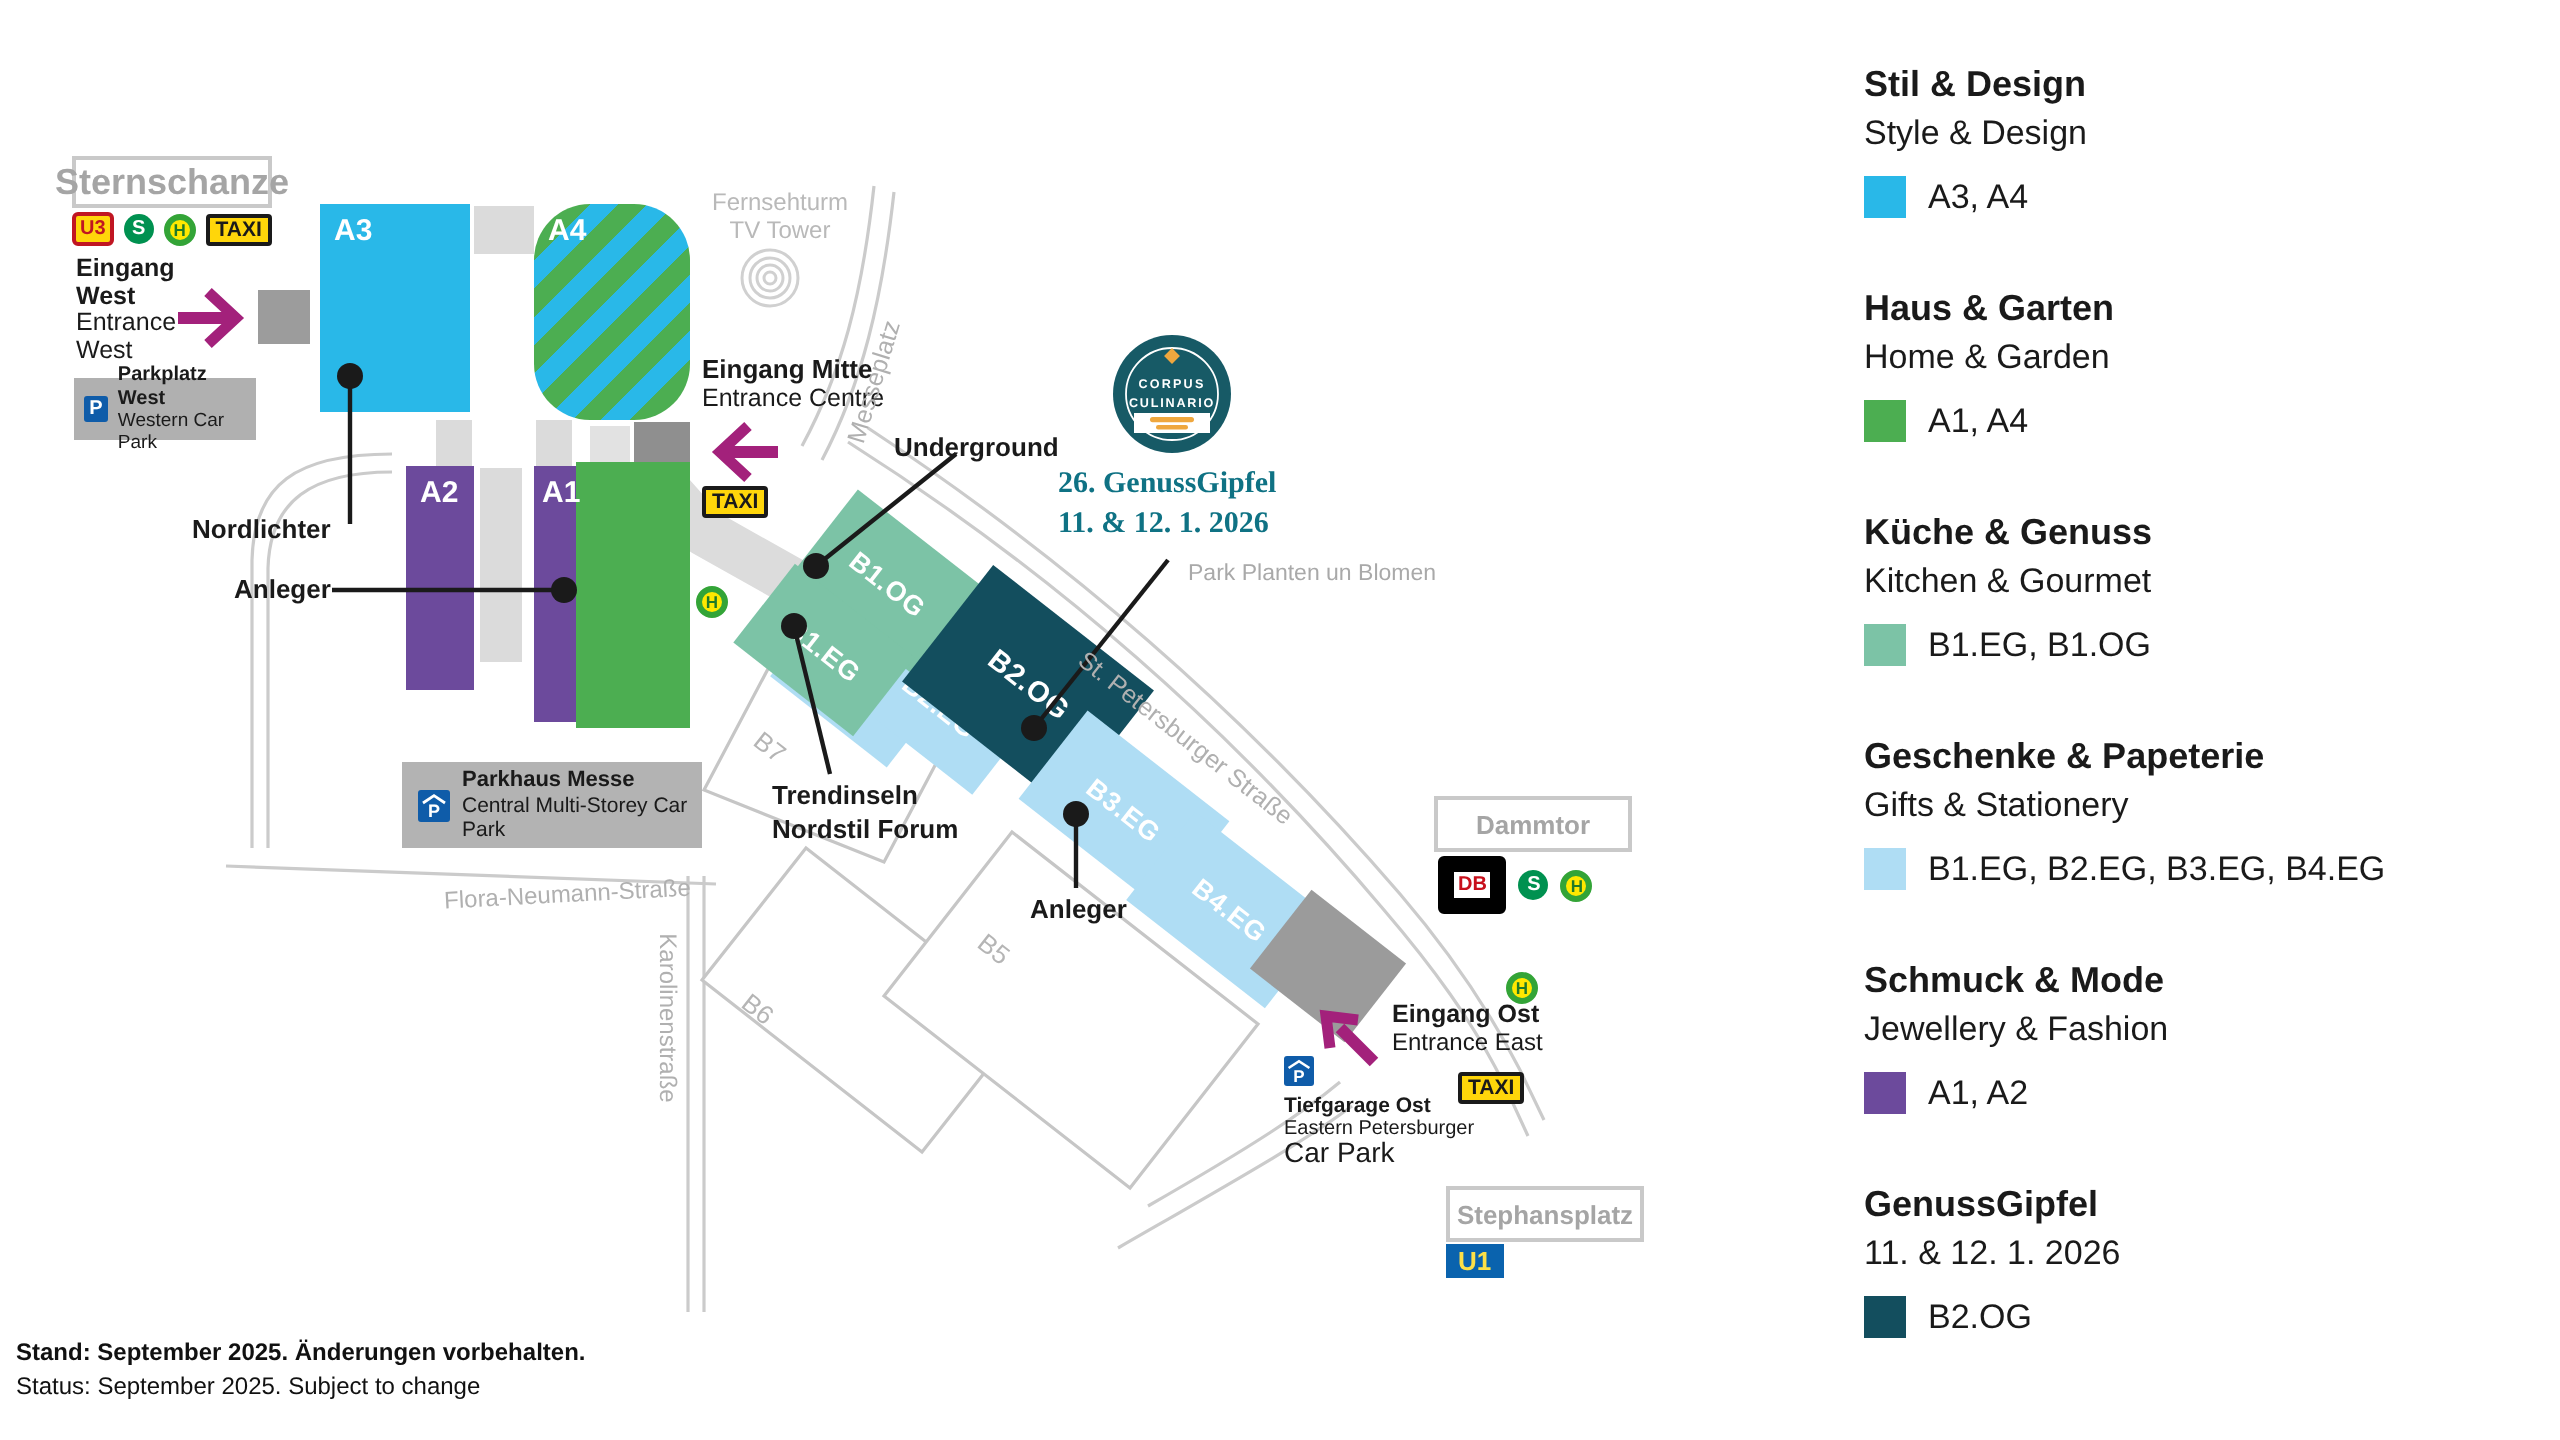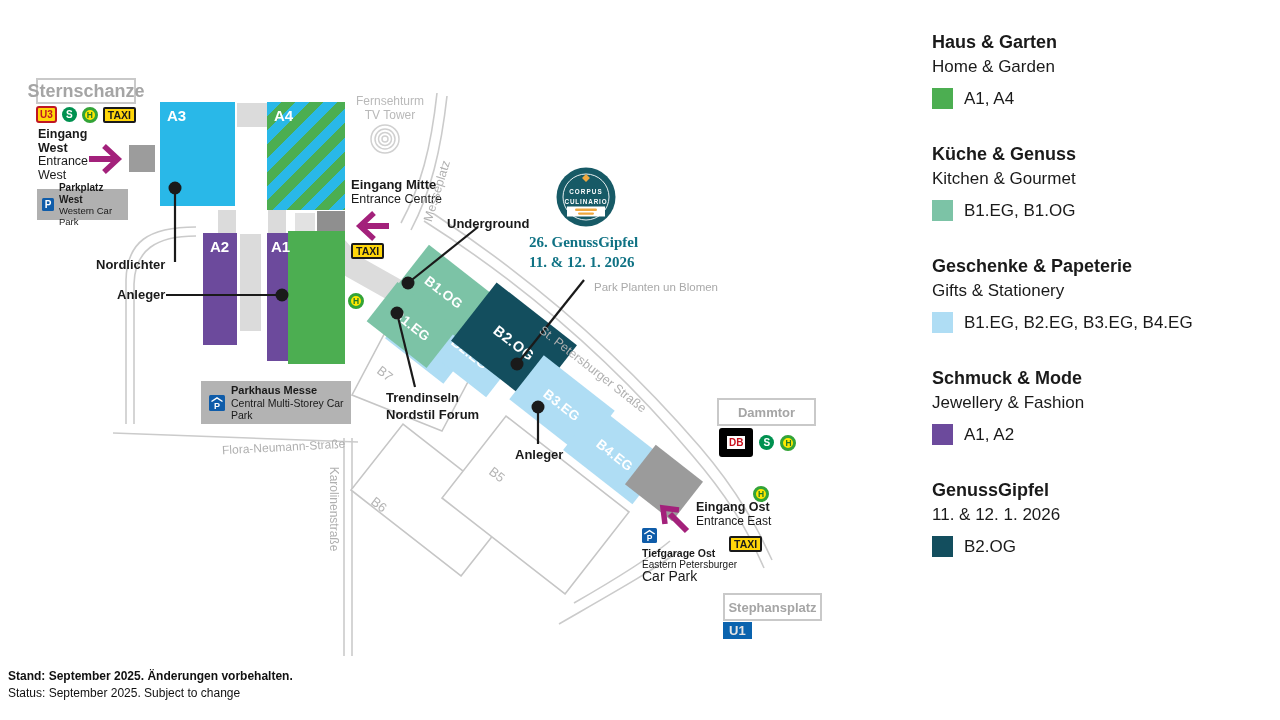--- a/index.html
+++ b/index.html
@@ -16,21 +16,21 @@
   .hall .lbl{pointer-events:none;}
   .a-hall{align-items:flex-start;justify-content:flex-start;font-size:15px;}
   .a-hall .lbl{padding:5px 7px;}
   .b-hall{font-size:13.5px;letter-spacing:.4px;}
   .fill-cyan{background:var(--cyan);}
   .fill-green{background:var(--green);}
   .fill-purple{background:var(--purple);}
   .fill-seagreen{background:var(--seagreen);}
   .fill-lightblue{background:var(--lightblue);}
   .fill-darkteal{background:var(--darkteal);}
-  .fill-stripes{background:repeating-linear-gradient(135deg,var(--cyan) 0 10px,var(--green) 10px 20px);}
+  .fill-stripes{background:repeating-linear-gradient(135deg,var(--cyan) 0 10px,var(--green) 10px 20px);border-radius:28px;}
   .gray-block{position:absolute;background:#dbdbdb;}
 
   
   .maplbl{position:absolute;font-weight:bold;font-size:13px;line-height:15px;color:#1a1a1a;white-space:nowrap;}
   .maplbl .sub{font-weight:normal;font-size:12.5px;}
   .graylbl{position:absolute;color:#b0b0b0;font-size:12.5px;white-space:nowrap;}
   .station{position:absolute;border:2px solid #c9c9c9;color:#a5a5a5;font-weight:bold;
            display:flex;align-items:center;justify-content:center;font-size:13px;background:#fff;}
   .parkbox{position:absolute;background:#b3b3b3;display:flex;align-items:center;}
   .parkbox .txt b{display:block;font-size:11px;line-height:13px;}
@@ -41,21 +41,21 @@
   .ic-u3{height:13px;padding:0 2px;background:#ffd60a;border:2px solid #c01622;border-radius:3px;
          color:#c01622;font-weight:bold;font-size:10px;line-height:13px;}
   .ic-s{width:15px;height:15px;border-radius:50%;background:#009150;color:#fff;font-weight:bold;
         font-size:10px;display:flex;align-items:center;justify-content:center;}
   .ic-h{width:10px;height:10px;border-radius:50%;background:#ffe800;border:3px solid #33a437;
         color:#1f7a28;font-weight:bold;font-size:8.5px;display:flex;align-items:center;justify-content:center;}
   .ic-taxi{height:12px;padding:0 3px;background:#ffd60a;border:2px solid #1a1a1a;border-radius:2px;
            color:#1a1a1a;font-weight:bold;font-size:10.5px;line-height:12px;}
   .ic-db{height:13px;padding:0 2px;background:#fff;border:8px solid #000000;border-radius:3px;
          color:#c8101c;font-weight:bold;font-size:10px;line-height:13px;}
-  .ic-u1{position:absolute;background:#0a63ae;color:#e5e5e5;font-weight:bold;font-size:13px;padding:1px 6px;}
+  .ic-u1{position:absolute;background:#0a63ae;color:#fde047;font-weight:bold;font-size:13px;padding:1px 6px;}
   .ic-p{width:13px;height:13px;background:#0f5ca9;color:#fff;font-weight:bold;font-size:10px;
         display:flex;align-items:center;justify-content:center;border-radius:1.5px;}
 
   
   #legend{position:absolute;left:932px;top:30px;width:340px;}
   .lg-item{margin-bottom:33px;}
   .lg-title{font-weight:bold;font-size:18px;line-height:25px;color:#1a1a1a;}
   .lg-sub{font-size:17px;line-height:24px;color:#1a1a1a;}
   .lg-row{display:flex;align-items:center;margin-top:9px;}
   .lg-swatch{width:21px;height:21px;margin-right:11px;flex:0 0 auto;}
@@ -285,20 +285,28 @@
     <div class="sub" style="font-size:14px;line-height:11.5px;">Car Park</div>
   </div>
 
   <div class="station" style="left:723px;top:593px;width:95px;height:24px;">
       <span>Stephansplatz</span>
     </div>
   <div class="ic-u1" style="left:723px;top:622px;">U1</div>
 
   <div id="legend">
     <div class="lg-item">
+      <div class="lg-title">Stil &amp; Design</div>
+      <div class="lg-sub">Style &amp; Design</div>
+      <div class="lg-row">
+          <span class="lg-swatch" style="background: rgb(41, 184, 232);"></span>
+          <span class="lg-halls">A3, A4</span>
+        </div>
+    </div>
+    <div class="lg-item">
       <div class="lg-title">Haus &amp; Garten</div>
       <div class="lg-sub">Home &amp; Garden</div>
       <div class="lg-row">
           <span class="lg-swatch" style="background: rgb(76, 174, 81);"></span>
           <span class="lg-halls">A1, A4</span>
         </div>
     </div>
     <div class="lg-item">
       <div class="lg-title">Küche &amp; Genuss</div>
       <div class="lg-sub">Kitchen &amp; Gourmet</div>

